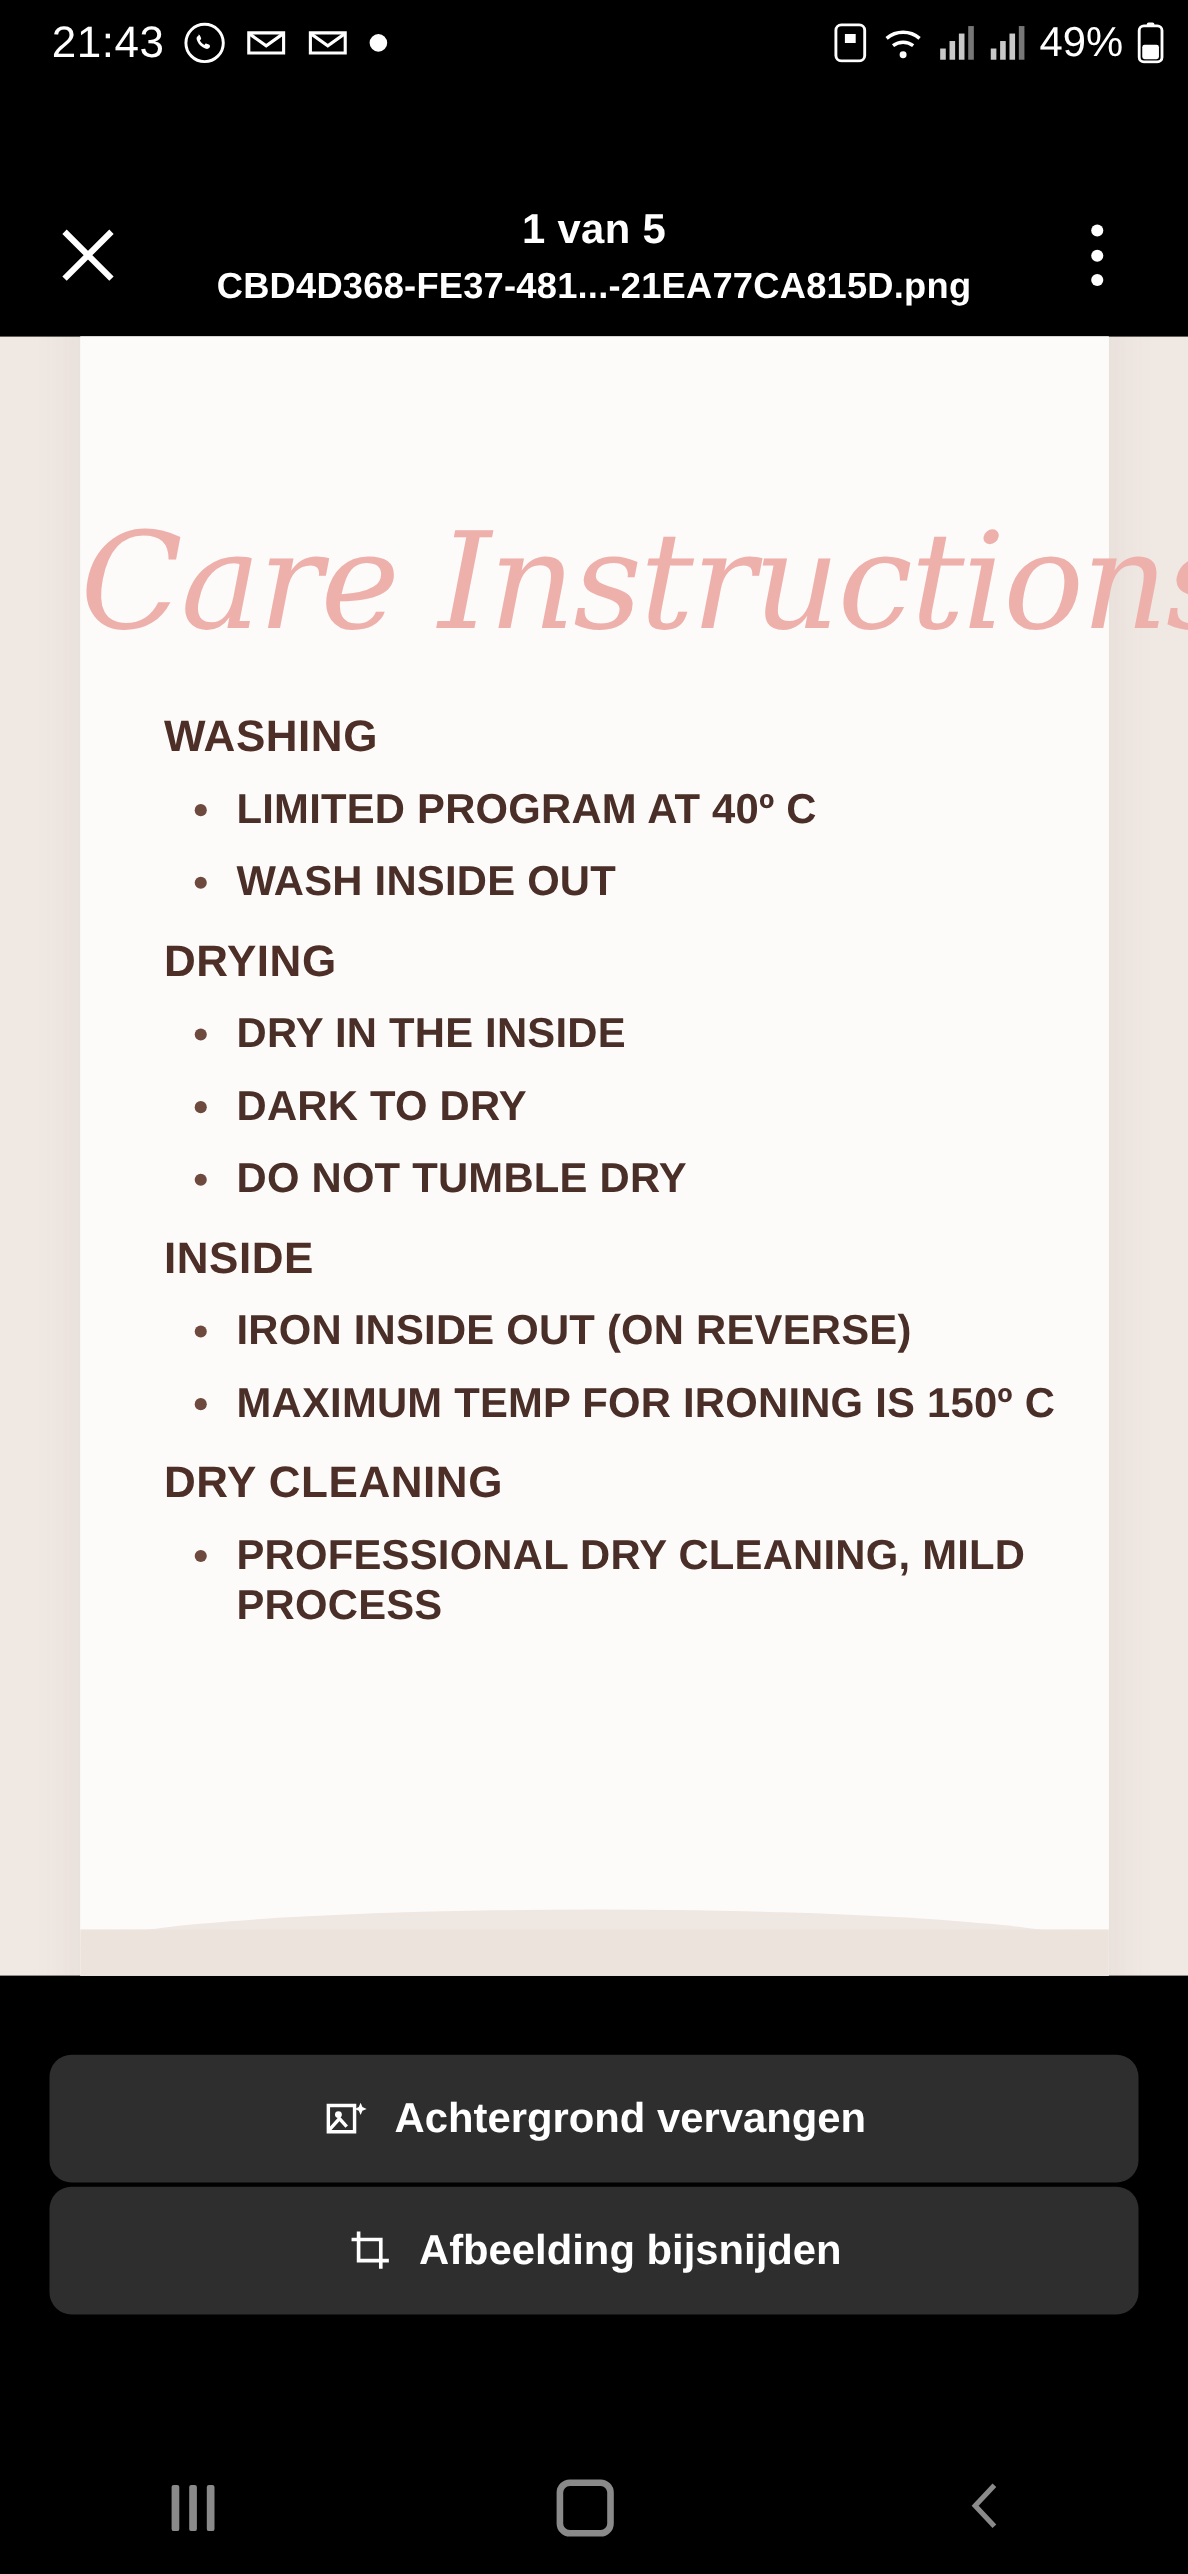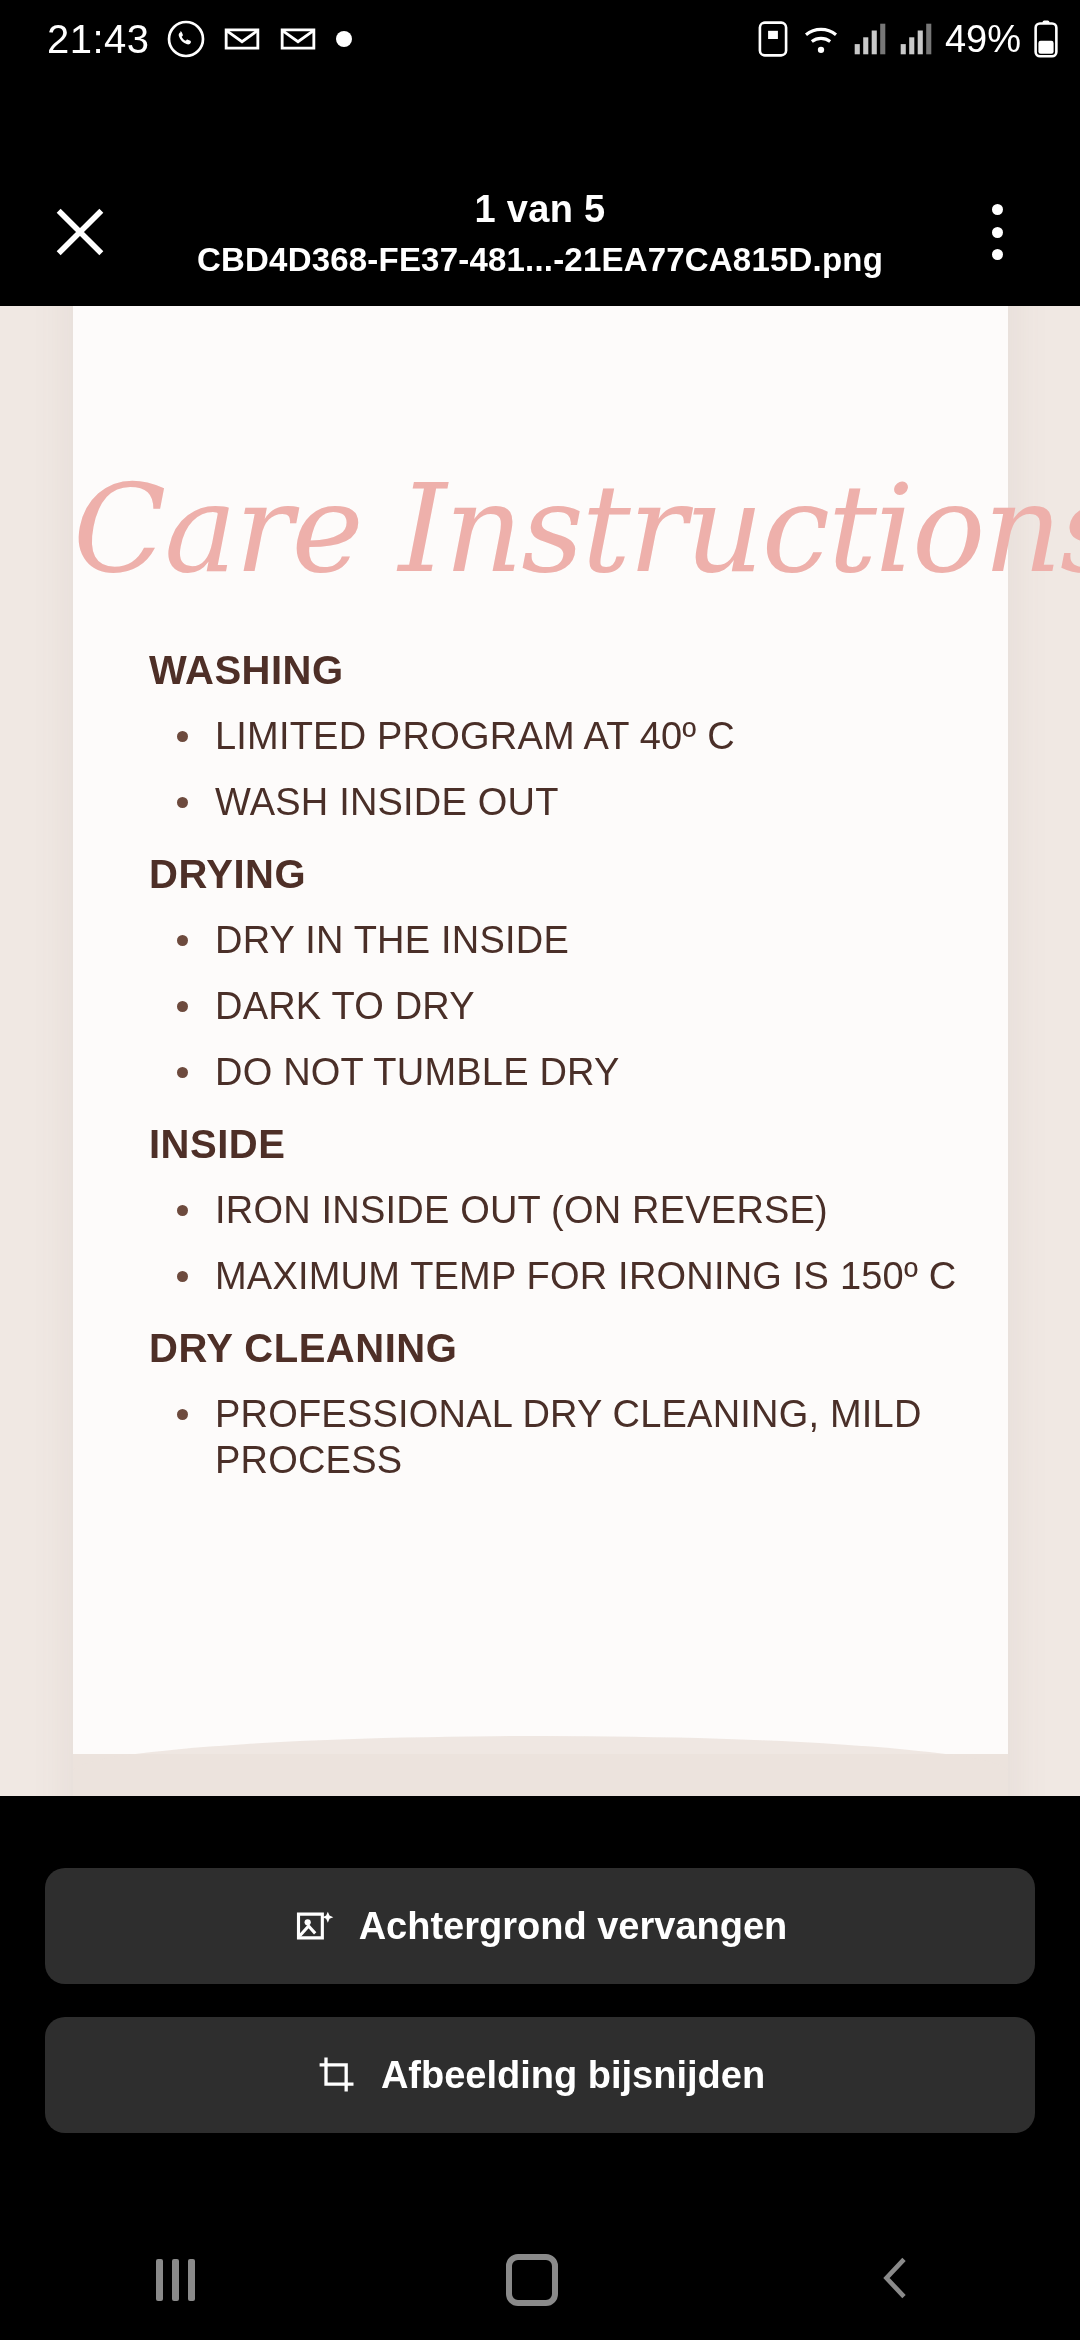--- a/index.html
+++ b/index.html
@@ -94,39 +94,39 @@
   .card-body {
     position:absolute; left:76px; top:470px; width:830px;
     color:#4a2f28;
   }
   .sec-head {
     font-size:40px; font-weight:700; letter-spacing:0.5px;
     color:#4e2f27;
     margin-top:26px;
   }
   .sec-head:first-child { margin-top:0; }
-  .sec-list { list-style:none; margin-top:6px; }
+  .sec-list { list-style:none; margin-top:6px;font-weight:bold; }
   .sec-list li {
     position:relative;
     font-size:38px; line-height:1.22;
     padding-left:66px; margin-top:20px;
     color:#4a2f28; letter-spacing:0.2px;
   }
   .sec-list li::before {
     content:""; position:absolute; left:28px; top:18px;
     width:11px; height:11px; border-radius:50%; background:#6d4a3d;
   }
 
   
   .actions {
     position:absolute; top:1868px; left:0; width:1080px;
   }
   .action-btn {
     display:flex; align-items:center; justify-content:center; gap:22px;
-    margin:0 auto 33px auto;
+    margin:0 auto 4px auto;
     width:990px; height:116px;
     background:#2e2e2e; border-radius:20px;
     color:#fff; font-size:38px; font-weight:700;
   }
 
   
   .navbar {
     position:absolute; bottom:0; left:0; width:1080px; height:120px;
     display:flex; align-items:center; justify-content:space-around;
     background:#000;

